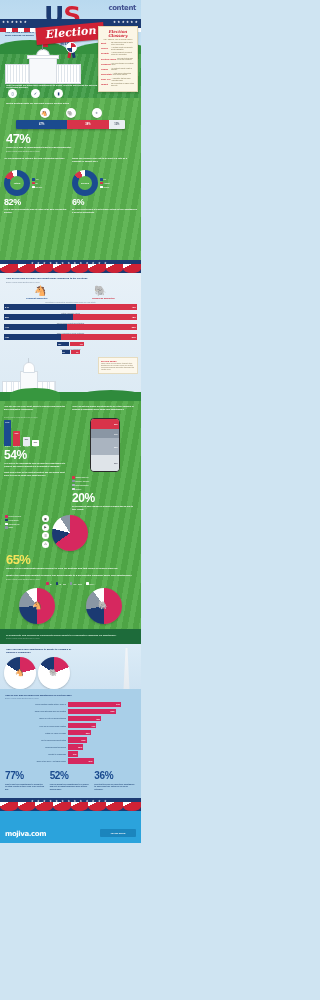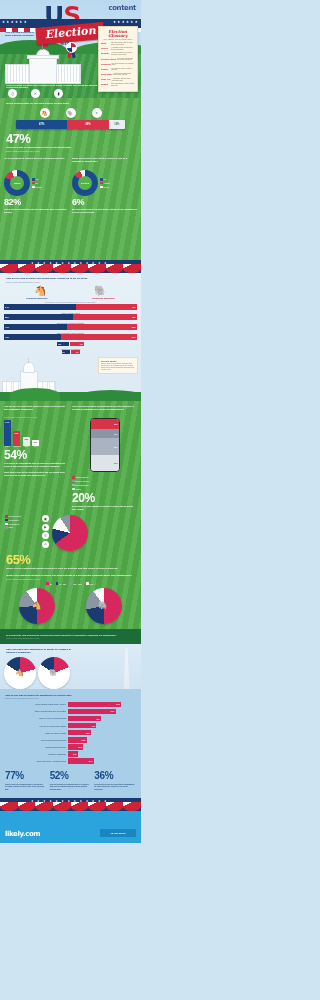--- a/index.html
+++ b/index.html
@@ -771,17 +771,17 @@
         <div class="fan"></div>
         <div class="fan"></div>
       <div class="fan"></div>
         <div class="fan"></div>
         <div class="fan"></div>
         <div class="fan"></div>
     </div>
   </div>
 
   <div class="footer">
-    <div class="foot-logo">likely.com</div>
+    <div class="foot-logo">mojiva.com</div>
     <div class="foot-btn">LEARN MORE</div>
   </div>
 
 </div>
 
 </body></html>

